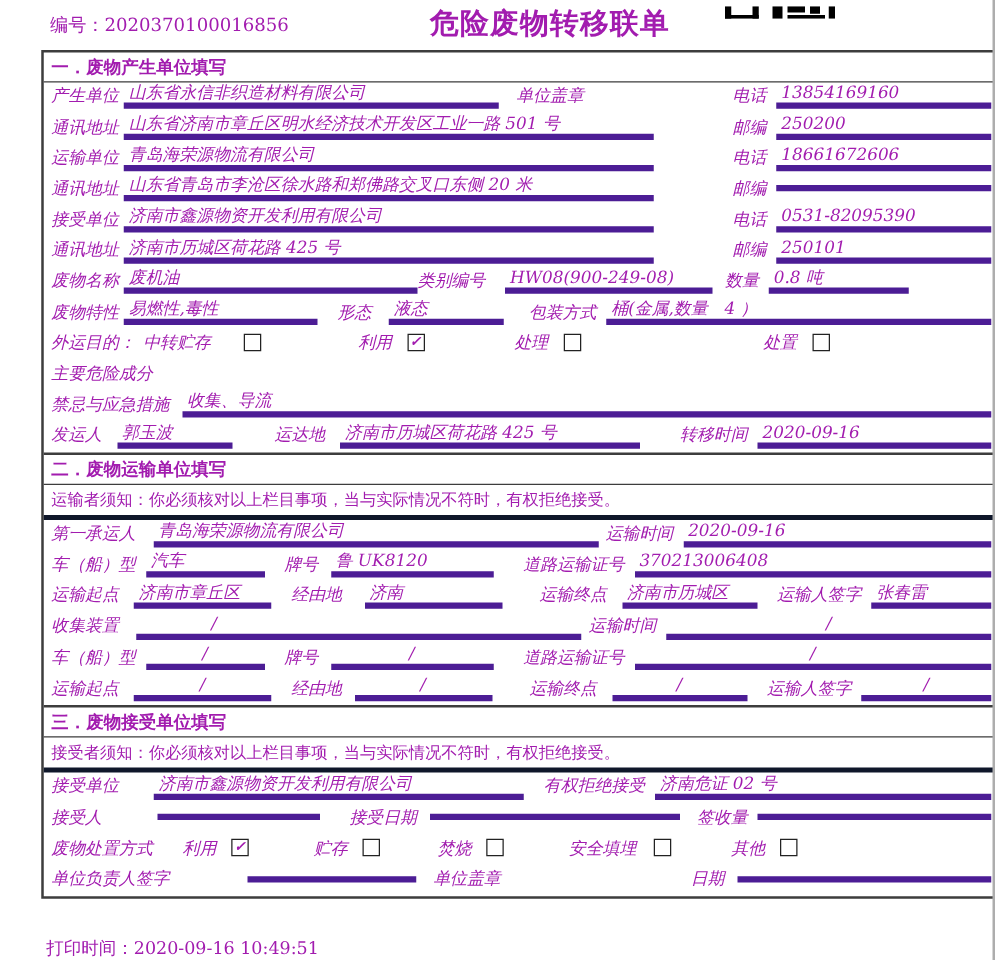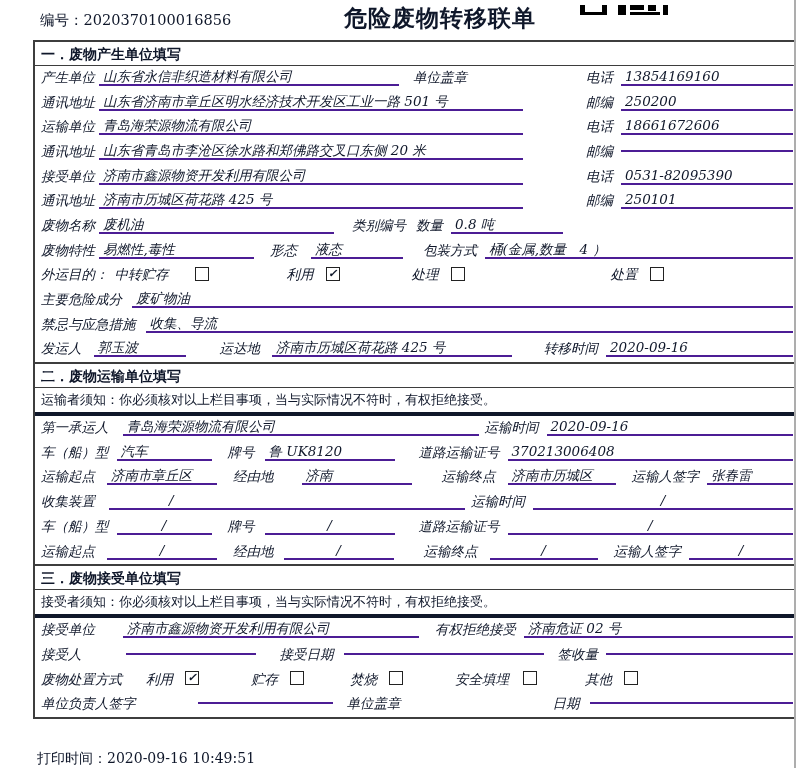--- a/index.html
+++ b/index.html
@@ -1,33 +1,33 @@
 <!DOCTYPE html>
 <html><head>
 <meta charset="utf-8">
 <style>
   html,body{margin:0;padding:0;background:#fff;}
   .page{position:relative;width:796px;height:768px;background:#ffffff;overflow:hidden;
-        font-family:"DejaVu Serif","Liberation Serif",serif;color:#0f172a;}
+        font-family:"DejaVu Serif","Liberation Serif",serif;color:#a21caf;}
   .docno{position:absolute;left:40px;top:11px;font-size:14.5px;white-space:nowrap;}
   .title{position:absolute;left:440px;top:3px;transform:translateX(-50%);
          font-size:23px;font-weight:bold;letter-spacing:1px;white-space:nowrap;}
   .qr{position:absolute;left:580px;top:0;width:88px;height:10px;}
   .page-edge{position:absolute;left:794px;top:0;width:2px;height:768px;background:#adadad;}
   .form{position:absolute;left:33px;top:40px;width:768px;border:2px solid #3d3d3d;box-sizing:border-box;background:#fff;}
   .sec{border-bottom:2px solid #3d3d3d;}
   .sec:last-child{border-bottom:none;}
   .sec-h{height:24px;line-height:24px;font-weight:bold;font-size:14px;padding-left:6px;
          border-bottom:1px solid #3d3d3d;box-sizing:border-box;}
   .notice{height:28px;display:flex;align-items:center;padding-left:6px;
           border-bottom:4px solid #0f172a;box-sizing:border-box;font-size:13px;white-space:nowrap;}
   .row{display:flex;align-items:center;height:24.7px;padding:0 6px 3px 6px;
        font-size:13.5px;box-sizing:border-box;white-space:nowrap;font-style:italic;}
   .lbl{white-space:nowrap;line-height:16px;flex:none;}
-  .val{border-bottom:2px solid #4c1d95;line-height:16px;white-space:nowrap;
+  .val{border-bottom:5px solid #4c1d95;line-height:16px;white-space:nowrap;
        padding:0 4px;box-sizing:border-box;overflow:hidden;flex:none;}
   .vf{flex:1 1 auto;}
   .vc{text-align:center;}
   .mla{margin-left:auto;}
   .cb{width:12px;height:12px;border:1.5px solid #222;line-height:11px;font-size:11px;
       text-align:center;font-weight:bold;margin-bottom:1px;flex:none;box-sizing:content-box;}
   .footer{position:absolute;left:37px;top:750px;font-size:14px;white-space:nowrap;}
 </style>
 </head>
 <body>
@@ -95,21 +95,22 @@
       <div class="row">
         <span class="lbl">通讯地址</span>
         <span class="val" style="margin-left:4px;width:424px">济南市历城区荷花路 425 号</span>
         <span class="lbl mla">邮编</span>
         <span class="val" style="margin-left:8px;width:172px">250101</span>
       </div>
 
       <div class="row">
         <span class="lbl">废物名称</span>
         <span class="val" style="margin-left:4px;width:235px">废机油</span>
-        <span class="lbl" style="margin-left:18px">类别编号</span>
+        <span class="lbl" style="margin-left:0">类别编号</span>
+        <span class="val" style="margin-left:16px;width:166px">HW08(900-249-08)</span>
         <span class="lbl" style="margin-left:10px">数量</span>
         <span class="val" style="margin-left:8px;width:112px">0.8 吨</span>
       </div>
 
       <div class="row">
         <span class="lbl">废物特性</span>
         <span class="val" style="margin-left:4px;width:155px">易燃性,毒性</span>
         <span class="lbl" style="margin-left:16px">形态</span>
         <span class="val" style="margin-left:14px;width:92px">液态</span>
         <span class="lbl" style="margin-left:20px">包装方式</span>
@@ -123,21 +124,20 @@
         <span class="lbl" style="margin-left:78px">利用</span>
         <span class="cb" style="margin-left:12px">✓</span>
         <span class="lbl" style="margin-left:72px">处理</span>
         <span class="cb" style="margin-left:12px"></span>
         <span class="lbl" style="margin-left:146px">处置</span>
         <span class="cb" style="margin-left:12px"></span>
       </div>
 
       <div class="row">
         <span class="lbl">主要危险成分</span>
-        <span class="val vf" style="margin-left:10px">废矿物油</span>
       </div>
 
       <div class="row">
         <span class="lbl">禁忌与应急措施</span>
         <span class="val vf" style="margin-left:10px">收集、导流</span>
       </div>
 
 
       <div class="row">
         <span class="lbl">发运人</span>
@@ -170,21 +170,21 @@
         <span class="lbl" style="margin-left:16px">牌号</span>
         <span class="val" style="margin-left:10px;width:130px">鲁 UK8120</span>
         <span class="lbl" style="margin-left:24px">道路运输证号</span>
         <span class="val vf" style="margin-left:8px">370213006408</span>
       </div>
 
       <div class="row">
         <span class="lbl">运输起点</span>
         <span class="val" style="margin-left:12px;width:110px">济南市章丘区</span>
         <span class="lbl" style="margin-left:16px">经由地</span>
-        <span class="val" style="margin-left:28px;width:110px">济南</span>
+        <span class="val" style="margin-left:18px;width:110px">济南</span>
         <span class="lbl" style="margin-left:30px">运输终点</span>
         <span class="val" style="margin-left:12px;width:108px">济南市历城区</span>
         <span class="lbl" style="margin-left:16px">运输人签字</span>
         <span class="val vf" style="margin-left:8px">张春雷</span>
       </div>
 
       <div class="row">
         <span class="lbl">收集装置</span>
         <span class="val" style="margin-left:14px;width:356px;text-align:left;padding-left:60px">/</span>
         <span class="lbl" style="margin-left:6px">运输时间</span>

